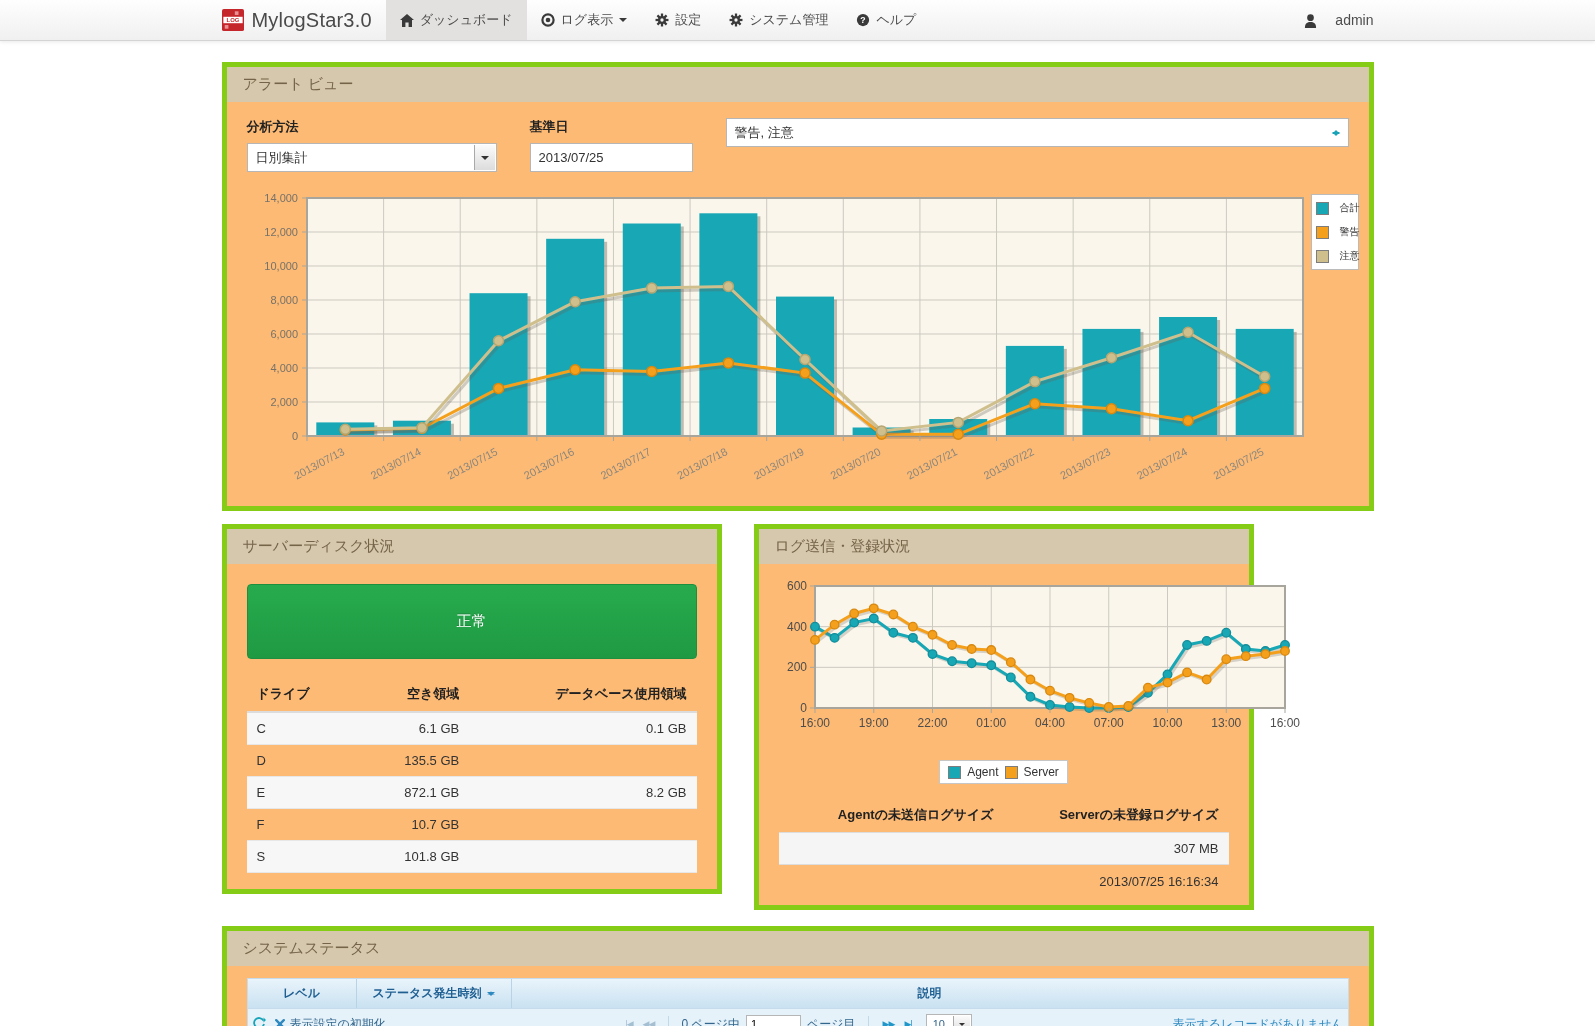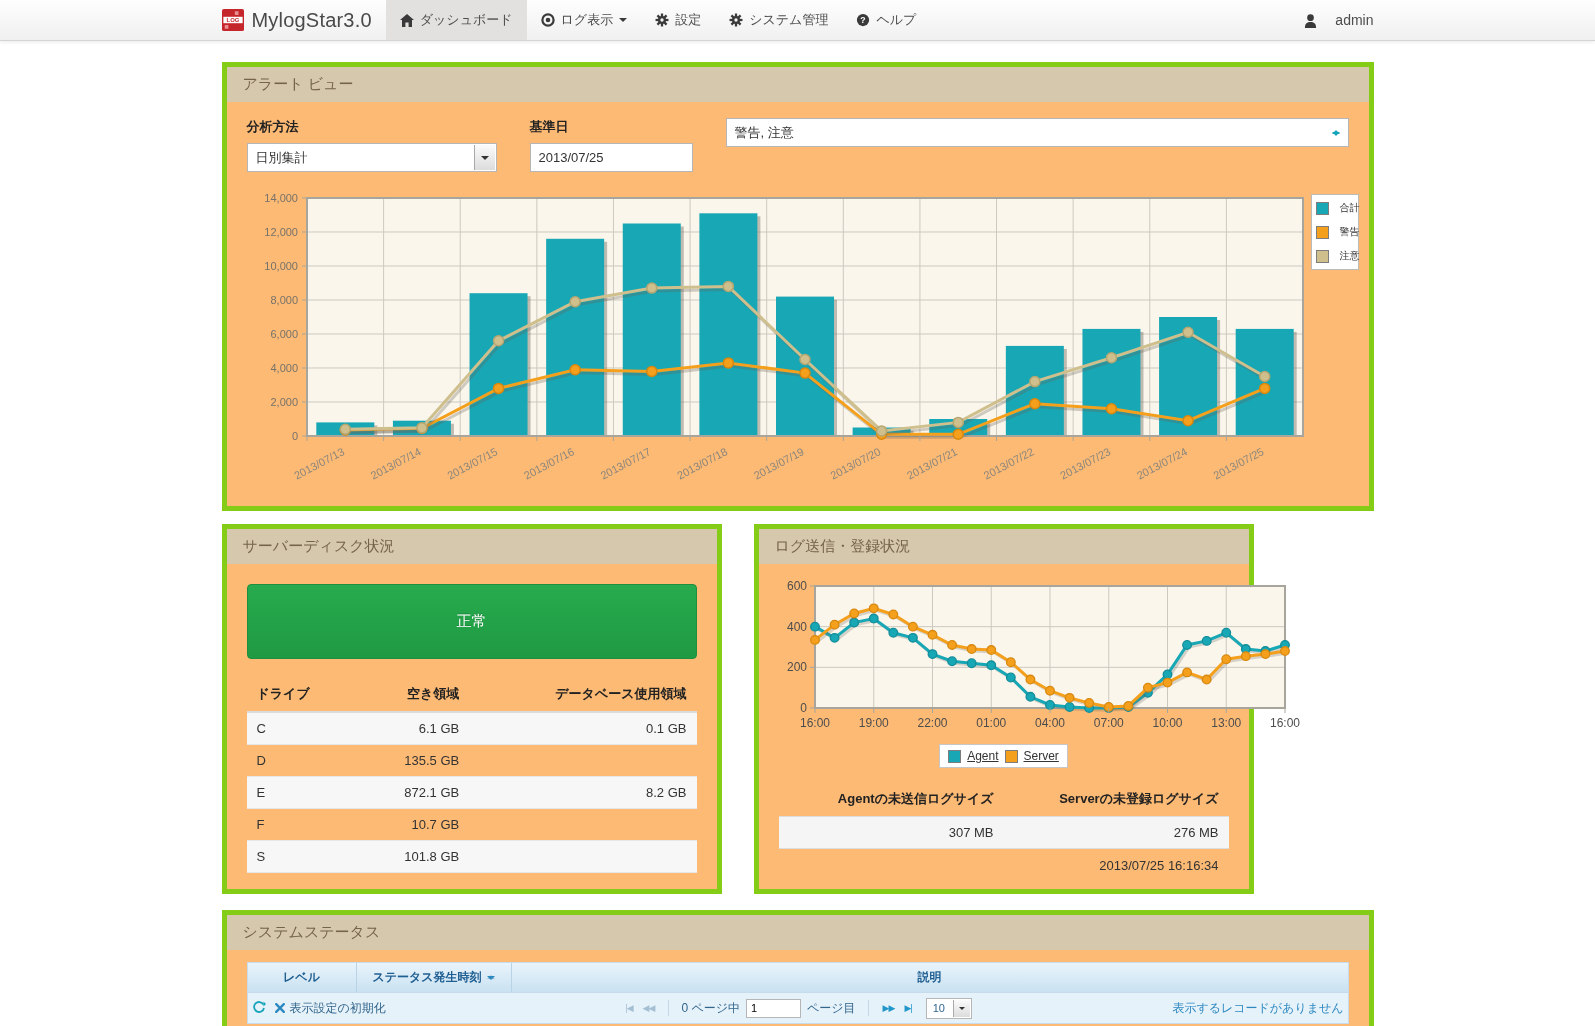--- a/index.html
+++ b/index.html
@@ -38,21 +38,21 @@
   .updown { position:absolute; right:8px; display:flex; flex-direction:column; gap:2px; }
   .updown i { display:block; width:0; height:0; border:4px solid transparent; }
   .updown .up { border-bottom-color:#17a3b8; margin-bottom:-2px; }
   .updown .dn { border-top-color:#17a3b8; margin-top:-2px; }
 
   
   .chart-row { margin-top:20px; display:flex; gap:6px; }
   .alert-legend { width:48px; margin-top:2px; border:1px solid #bbb; background:#fff; padding:6px 4px; display:flex; flex-direction:column; gap:10px; height:max-content; }
   .legend-entry { display:flex; align-items:flex-end; gap:11px; font-size:10px; color:#333; white-space:nowrap; }
   .swatch { width:13px; height:13px; border:1px solid #7d7d7d; flex:none; }
-  .log-legend-wrap { display:flex; justify-content:center; margin-top:0;text-decoration:underline; }
+  .log-legend-wrap { display:flex; justify-content:center; margin-top:16px; }
   .log-legend { display:inline-flex; align-items:center; gap:6px; border:1px solid #c6c6c6; background:#fff; padding:4px 8px; font-size:12px; color:#333; }
 
   
   .status-button { margin:4px 0 18px; width:100%; background:linear-gradient(#27ab4e,#1f9a43); border:1px solid #1d8f3e; border-radius:4px; color:#fff; font-size:15px; text-align:center; padding:27px 0; cursor:pointer; text-shadow:0 -1px 0 rgba(0,0,0,.2); }
   table.disk-table { width:100%; border-collapse:collapse; font-size:13px; }
   .disk-table th { text-align:right; font-weight:bold; color:#222; padding:8px 10px; border-bottom:2px solid #dcdcdc; }
   .disk-table th:first-child { text-align:left; }
   .disk-table td { padding:8px 10px; text-align:right; border-bottom:1px solid #e7e7e7; color:#333; }
   .disk-table td:first-child { text-align:left; }
   .disk-table tr.odd { background:#f7f7f7; }
@@ -486,21 +486,20 @@
             <span>Server</span>
           </div>
         </div>
         <div class="log-table">
           <div class="lt-row">
             <div class="lt-cell lt-head">Agentの未送信ログサイズ</div>
             <div class="lt-cell lt-head">Serverの未登録ログサイズ</div>
           </div>
           <div class="lt-row lt-vals">
             <div class="lt-cell">307 MB</div>
-            <div class="lt-cell">276 MB</div>
           </div>
         </div>
         <div class="log-timestamp">2013/07/25 16:16:34</div>
       </div>
     </section>
   </div>
 
   <section class="panel">
     <div class="panel-header">システムステータス</div>
     <div class="panel-body" style="padding:12px 20px 14px;">

